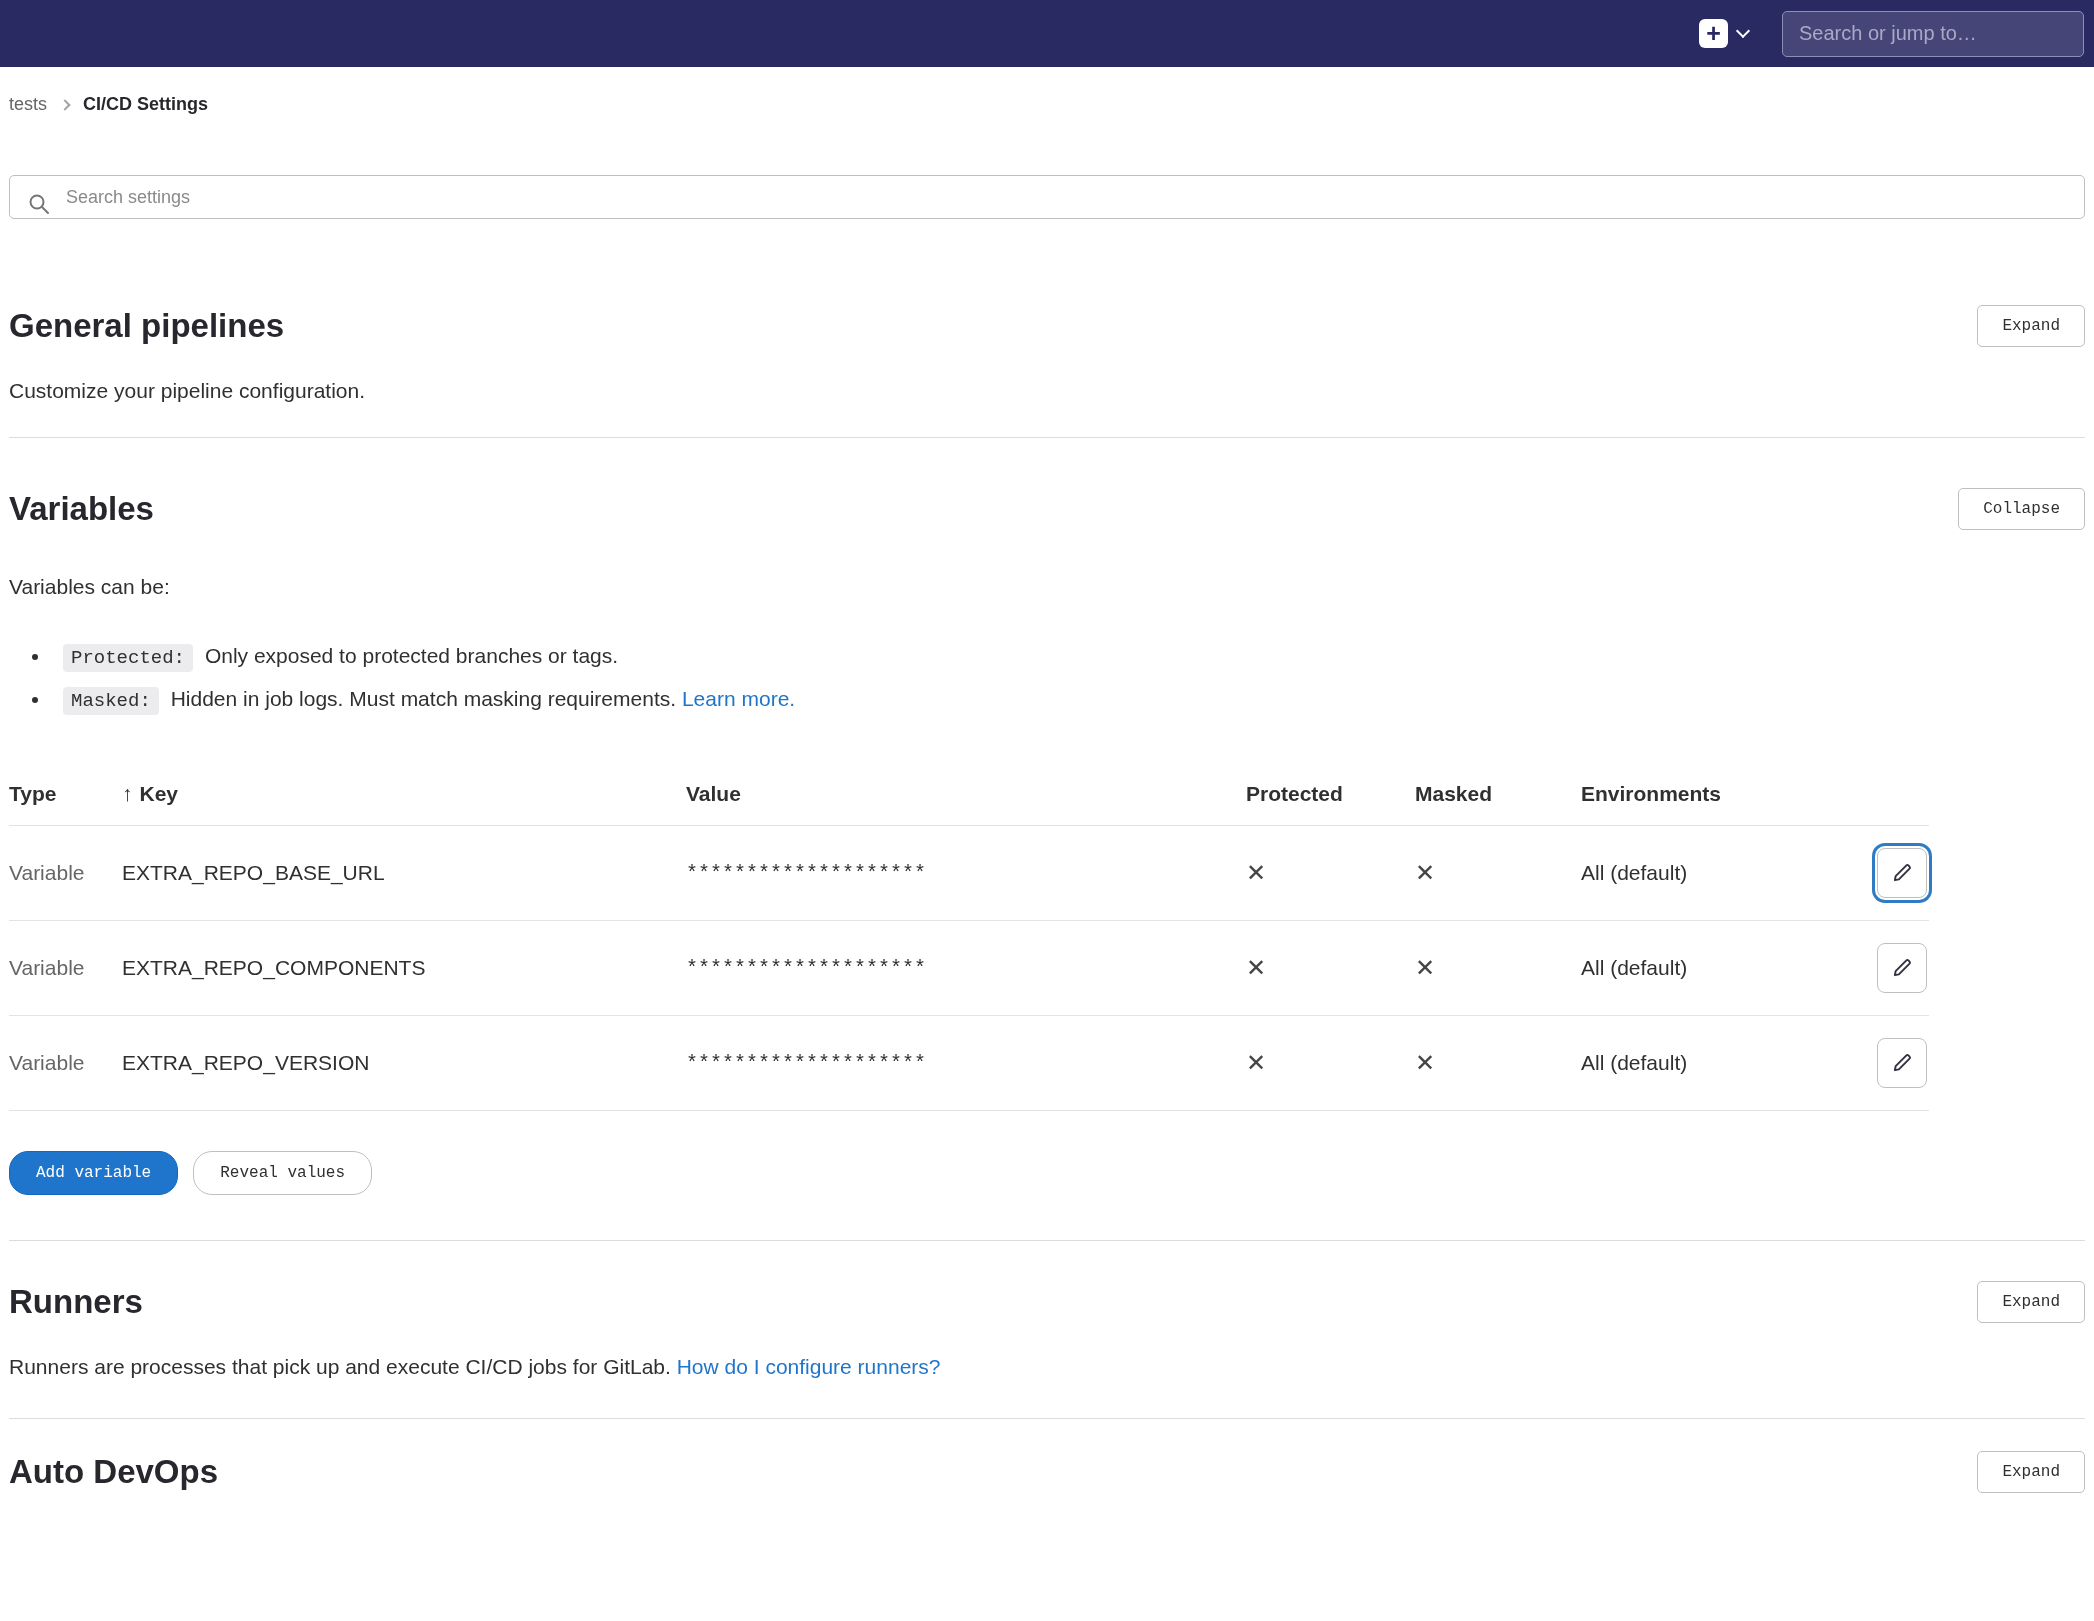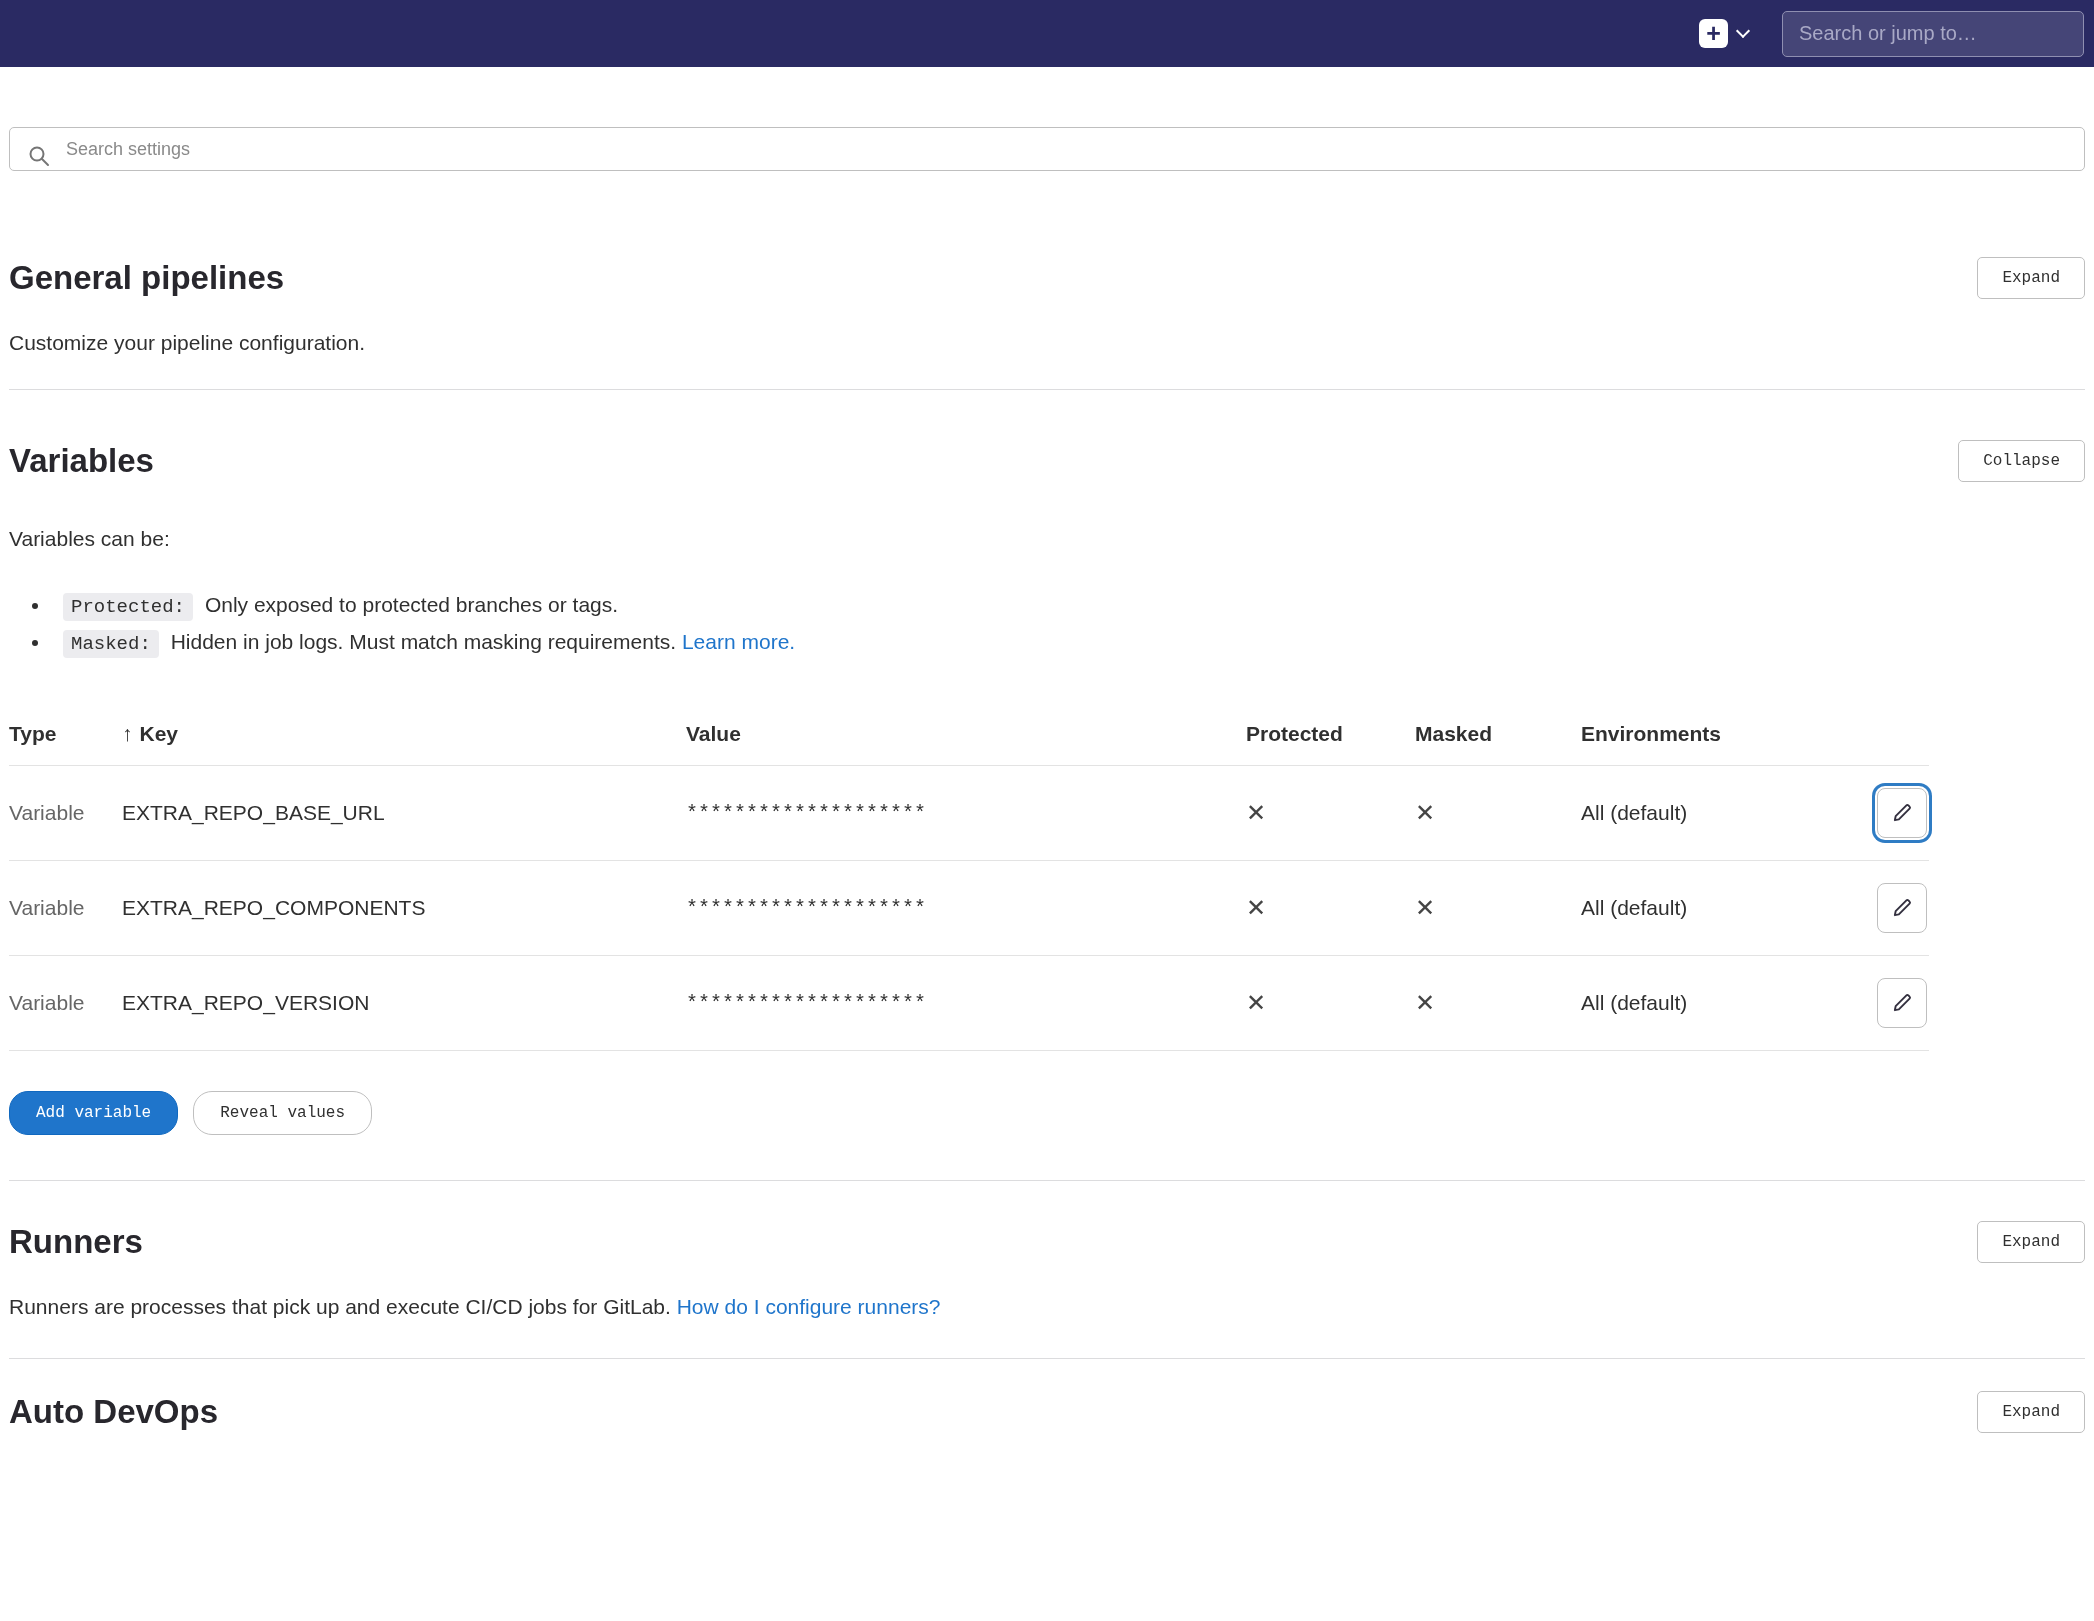--- a/index.html
+++ b/index.html
@@ -136,21 +136,21 @@
   .sec-vars { margin-top: 50px; }
   .sec-runners { margin-top: 40px; }
   .sec-autodevops { margin-top: 32px; }
   hr.div2 { margin-top: 45px; }
   hr.div3 { margin-top: 38px; }
 
   ul.var-bullets {
     margin: 42px 0 0;
     padding-left: 42px;
   }
-  ul.var-bullets li { line-height: 22px; padding-left: 12px; }
+  ul.var-bullets li { line-height: 27px; padding-left: 12px; }
   ul.var-bullets li + li { margin-top: 13px; }
   code.chip {
     font-family: "Liberation Mono", monospace;
     font-size: 19px;
     background: #ececef;
     color: #303030;
     border-radius: 4px;
     padding: 3px 8px;
     margin-right: 6px;
   }
@@ -196,20 +196,25 @@
 <div class="navbar">
   <div class="plus-group">
     <span class="plus-box">+</span>
     <span class="chev-down"></span>
   </div>
   <input class="nav-search" type="text" placeholder="Search or jump to…" style="">
 </div>
 
 <div class="content">
 
+  <div class="breadcrumb">
+    <a class="crumb">tests</a>
+    <span class="crumb-chev"></span>
+    <span class="crumb-current">CI/CD Settings</span>
+  </div>
 
   <div class="settings-search">
     <svg width="24" height="24" viewBox="0 0 24 24" fill="none" stroke="#757575" stroke-width="2" stroke-linecap="round">
       <circle cx="10" cy="10" r="6.5"></circle>
       <line x1="15" y1="15" x2="21" y2="21"></line>
     </svg>
     <input type="text" placeholder="Search settings" style="">
   </div>
 
   <section class="sec-gp">

